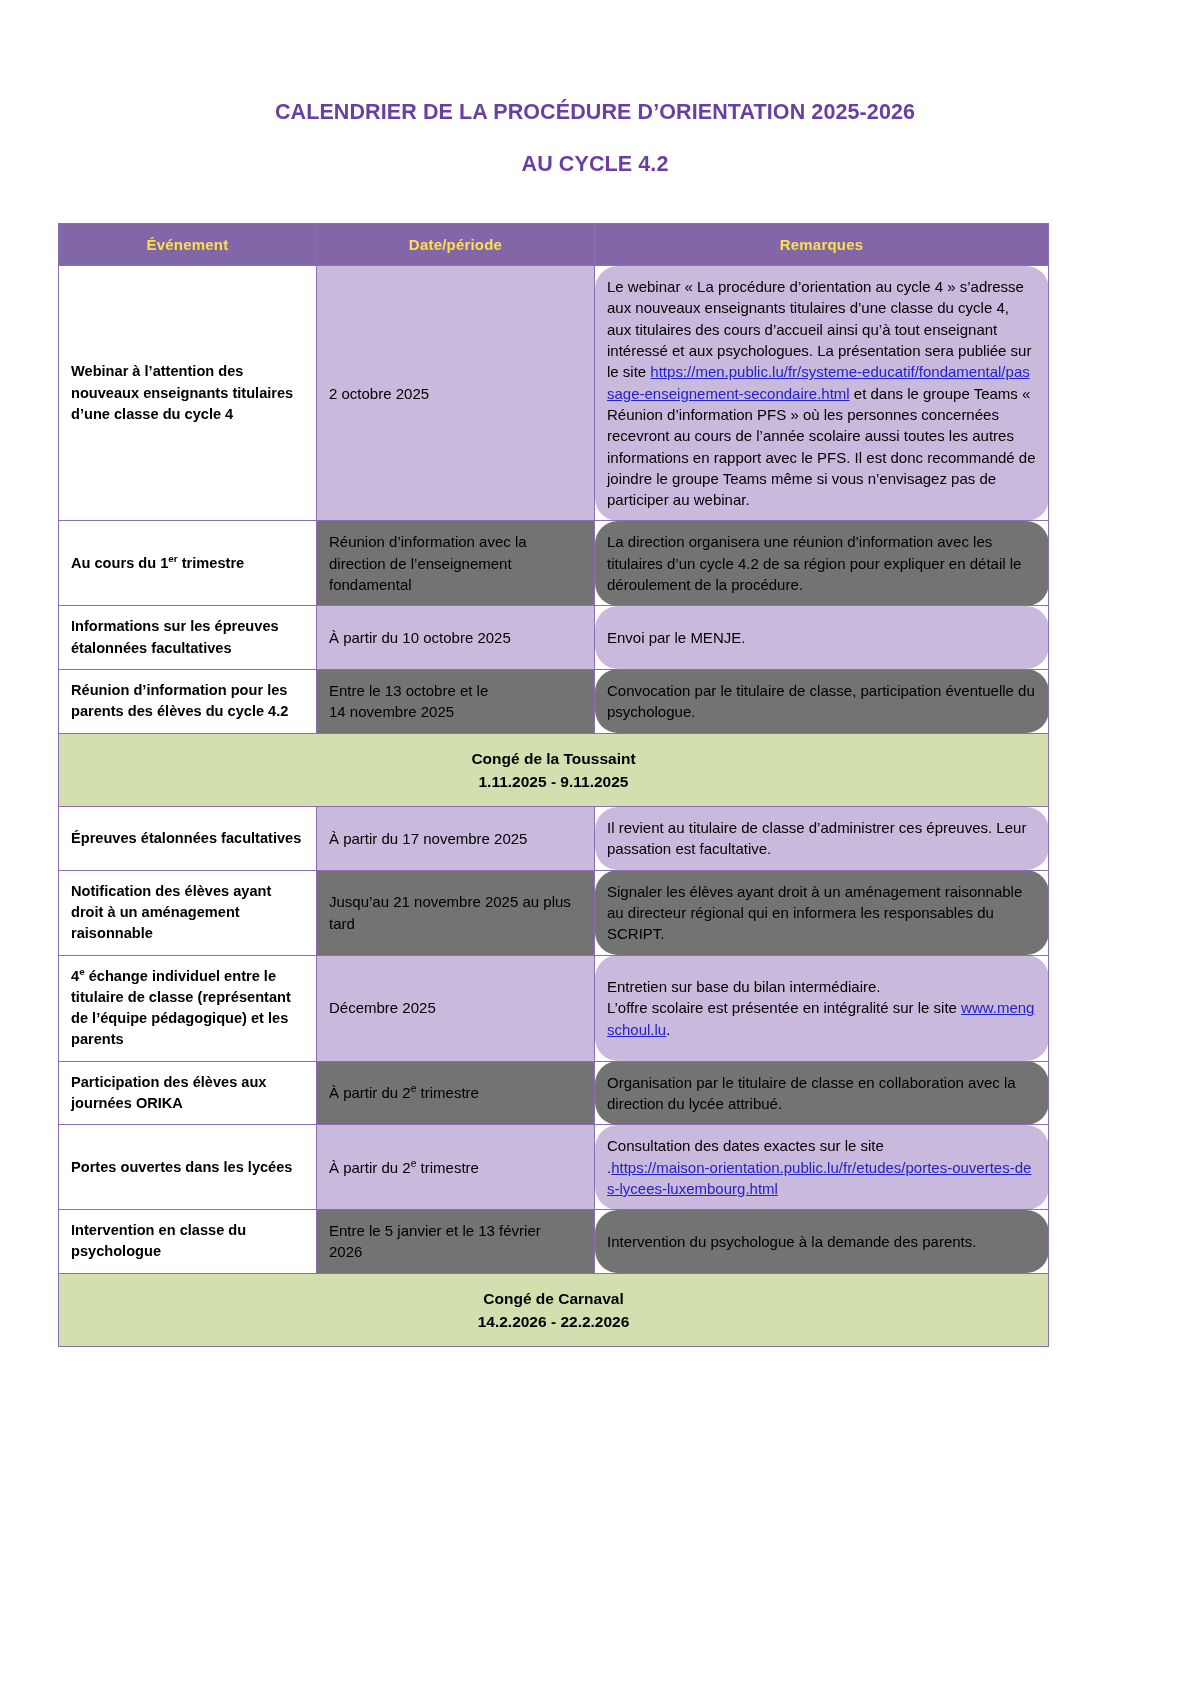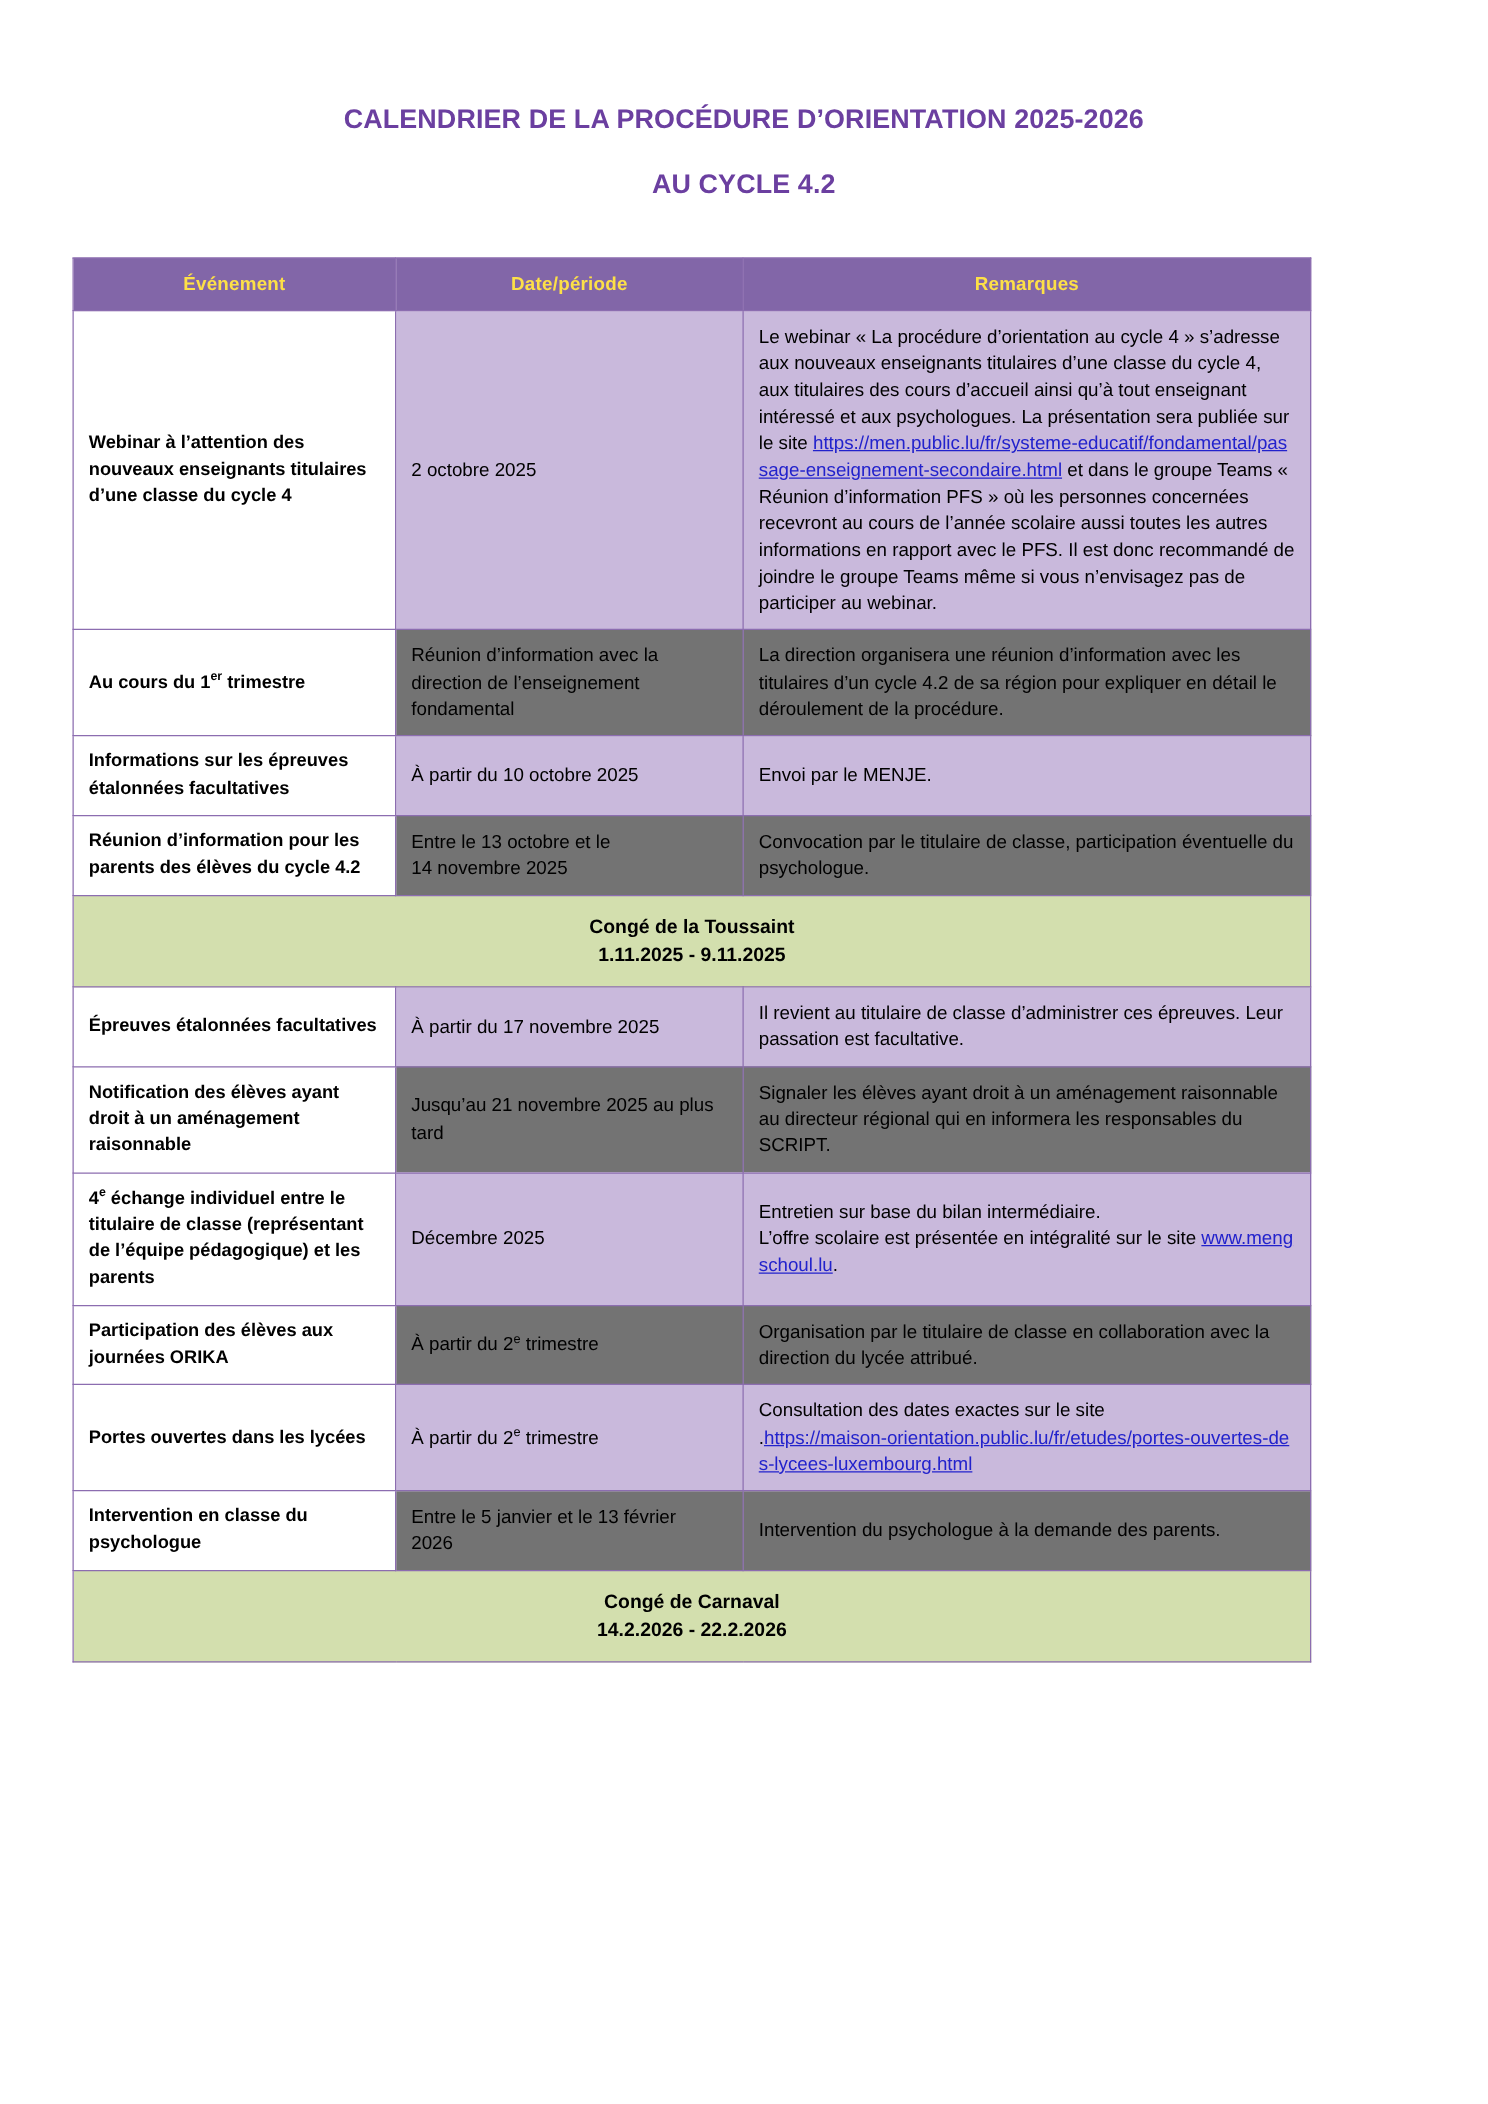--- a/index.html
+++ b/index.html
@@ -25,21 +25,21 @@
   }
 
   
   .doc-title {
     text-align: center;
     color: #6B3FA0;
     font-weight: bold;
     font-size: 21.5px;
     letter-spacing: 0.1px;
     line-height: 1.25;
-    margin: 0;
+    margin: 17px;
   }
   .doc-subtitle {
     text-align: center;
     color: #6B3FA0;
     font-weight: bold;
     font-size: 21.5px;
     letter-spacing: 0.1px;
     margin: 26px 0 0 0;
   }
 
@@ -80,21 +80,21 @@
     font-weight: bold;
     font-size: 14.6px;
     line-height: 1.46;
   }
 
   
   td.dark  { background: #C9B9DC; }
   td.light { background: #737373; }
 
   td.date  { font-size: 15px; }
-  td.rem   { font-size: 15px; }
+  td.rem   { font-size: 15px; border-radius: 23px; }
 
   
   td.holiday {
     background: #D3DFAE;
     text-align: center;
     font-weight: bold;
     font-size: 15.5px;
     line-height: 1.5;
     padding: 13px 18px;
   }

